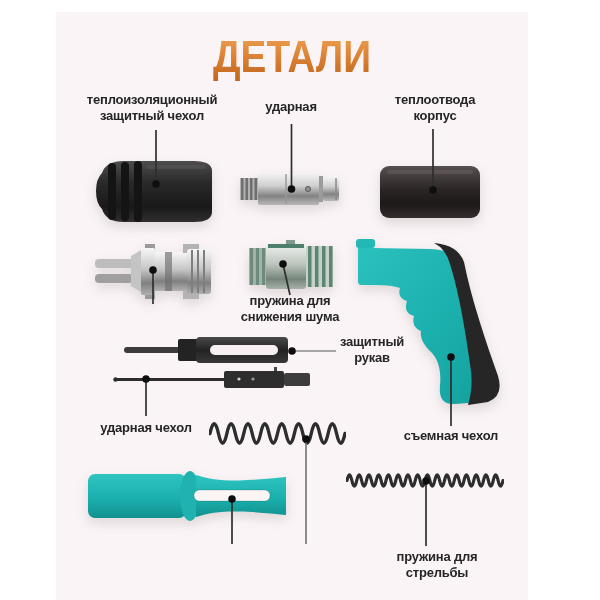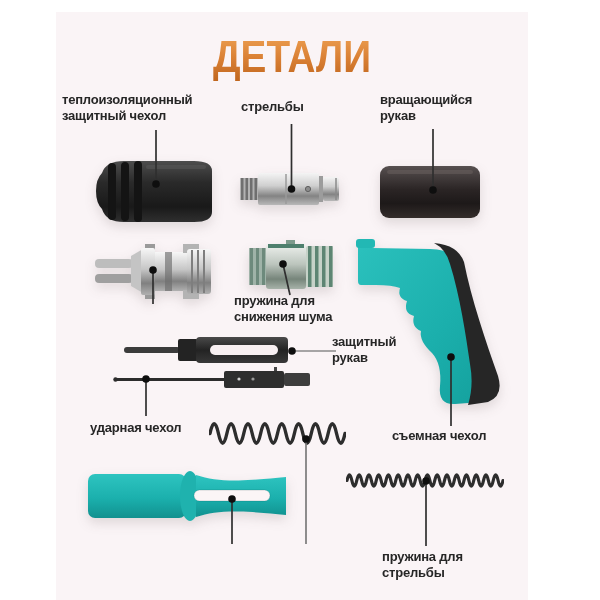--- a/index.html
+++ b/index.html
@@ -2,21 +2,21 @@
 <html><head>
 <meta charset="utf-8">
 <style>
   html,body{margin:0;padding:0;}
   body{font-family:"Liberation Sans","DejaVu Sans",sans-serif;background:#ffffff;}
   #canvas{position:relative;width:600px;height:600px;background:#ffffff;overflow:hidden;margin-top:12px;}
   .panel{position:absolute;left:56px;top:0;width:472px;height:600px;background:#faf4f6;}
   .part{position:absolute;}
   .part svg{display:block;}
   .shadowed{filter:drop-shadow(0 5px 6px rgba(60,40,40,0.14));}
-  .lbl{position:absolute;font-size:13px;line-height:1.22;font-weight:bold;
+  .lbl{position:absolute;text-align:center;font-size:13px;line-height:1.22;font-weight:bold;
        color:#262626;letter-spacing:-0.2px;}
   .overlay{position:absolute;left:0;top:0;pointer-events:none;}
   .title-wrap{position:absolute;left:192px;top:12px;width:200px;height:62px;}
 </style>
 </head>
 <body>
 
 <div id="canvas">
   <div class="panel"></div>
 
@@ -236,20 +236,20 @@
       <circle cx="292" cy="339" r="3.8"></circle>
       <circle cx="146" cy="367" r="3.8"></circle>
       <circle cx="451" cy="345" r="3.8"></circle>
       <circle cx="232" cy="487" r="3.8"></circle>
       <circle cx="306" cy="427" r="3.8"></circle>
       <circle cx="426" cy="469" r="3.8"></circle>
     </g>
   </svg>
 
   <div class="lbl" style="left:62px;top:80px;width:180px">теплоизоляционный защитный чехол</div>
-  <div class="lbl" style="left:241px;top:87px;width:100px">стрельбы</div>
-  <div class="lbl" style="left:380px;top:80px;width:110px">вращающийся рукав</div>
+  <div class="lbl" style="left:241px;top:87px;width:100px">ударная</div>
+  <div class="lbl" style="left:380px;top:80px;width:110px">теплоотвода корпус</div>
   <div class="lbl" style="left:234px;top:281px;width:112px">пружина для снижения шума</div>
   <div class="lbl" style="left:332px;top:322px;width:80px">защитный рукав</div>
   <div class="lbl" style="left:90px;top:408px;width:112px">ударная чехол</div>
   <div class="lbl" style="left:392px;top:416px;width:118px">съемная чехол</div>
   <div class="lbl" style="left:382px;top:537px;width:110px">пружина для стрельбы</div>
 </div>
 
 </body></html>

